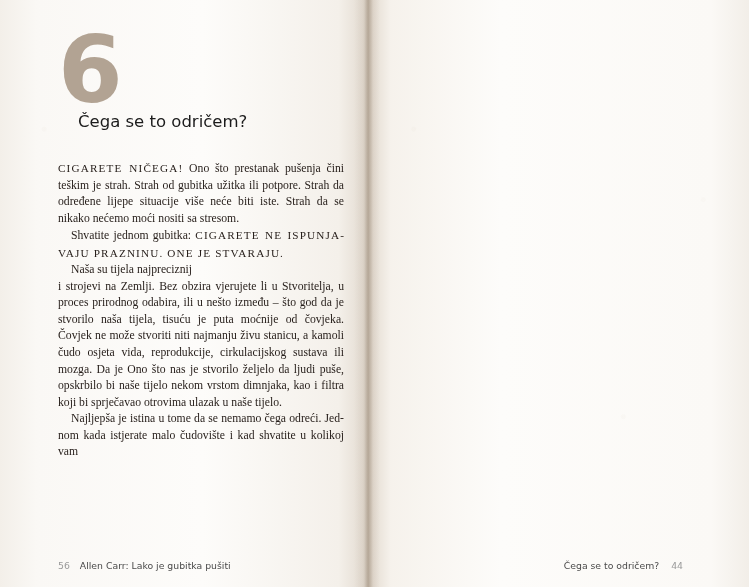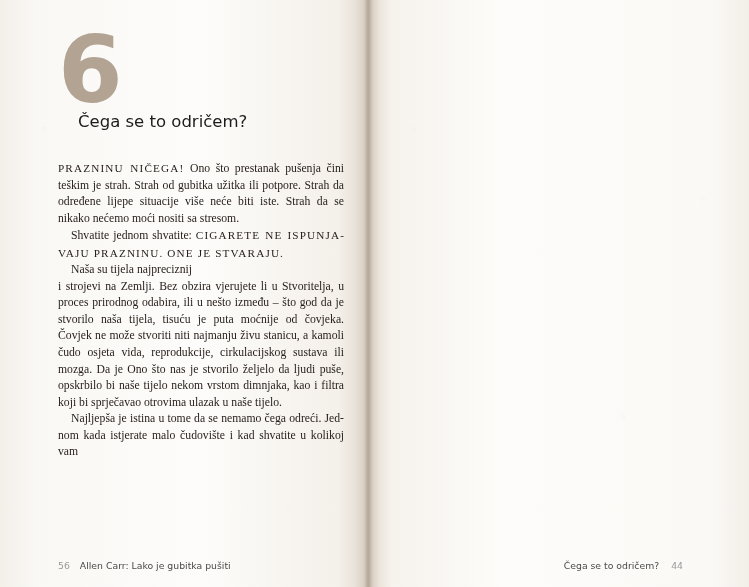--- a/index.html
+++ b/index.html
@@ -171,22 +171,22 @@
     <div class="paper-noise"></div>
 
     <div class="content-left">
 
       <div class="chapter-block">
         <div class="chapter-number">6</div>
         <div class="chapter-title">Čega se to odričem?</div>
       </div>
 
       <div class="body-text" id="left-body">
-          <p class="noindent"><span class="sc">PRAZNINU NIČEGA!</span><span> Ono što prestanak pušenja čini teškim je strah. Strah od gubitka užitka ili potpore. Strah da određene lijepe situacije više neće biti iste. Strah da se nikako nećemo moći nositi sa stresom.</span></p>
-          <p class="indent"><span>Shvatite jednom shvatite: </span><span class="sc">CIGARETE NE ISPUNJA­VAJU PRAZNINU. ONE JE STVARAJU.</span></p>
+          <p class="noindent"><span class="sc">CIGARETE NIČEGA!</span><span> Ono što prestanak pušenja čini teškim je strah. Strah od gubitka užitka ili potpore. Strah da određene lijepe situacije više neće biti iste. Strah da se nikako nećemo moći nositi sa stresom.</span></p>
+          <p class="indent"><span>Shvatite jednom gubitka: </span><span class="sc">CIGARETE NE ISPUNJA­VAJU PRAZNINU. ONE JE STVARAJU.</span></p>
           <p class="indent"><span>Naša su tijela najpreciznij<br>i strojevi na Zemlji. Bez obzira vjerujete li u Stvoritelja, u proces prirodnog odabira, ili u nešto između – što god da je stvorilo naša tijela, tisuću je puta moćnije od čovjeka. Čovjek ne može stvoriti niti najmanju živu stanicu, a kamoli čudo osjeta vida, reprodukcije, cirkulacijskog sustava ili mozga. Da je Ono što nas je stvorilo željelo da ljudi puše, opskrbilo bi naše tijelo nekom vrstom dimnjaka, kao i filtra koji bi sprječavao otrovima ulazak u naše tijelo.</span></p>
           <p class="indent"><span>Najljepša je istina u tome da se nemamo čega odreći. Jed­nom kada istjerate malo čudovište i kad shvatite u kolikoj vam</span></p>
         </div>
     </div>
 
     <div class="footer footer-left">
       <span class="folio">56</span><span>Allen Carr: Lako je gubitka pušiti</span>
     </div>
   </div>
 

